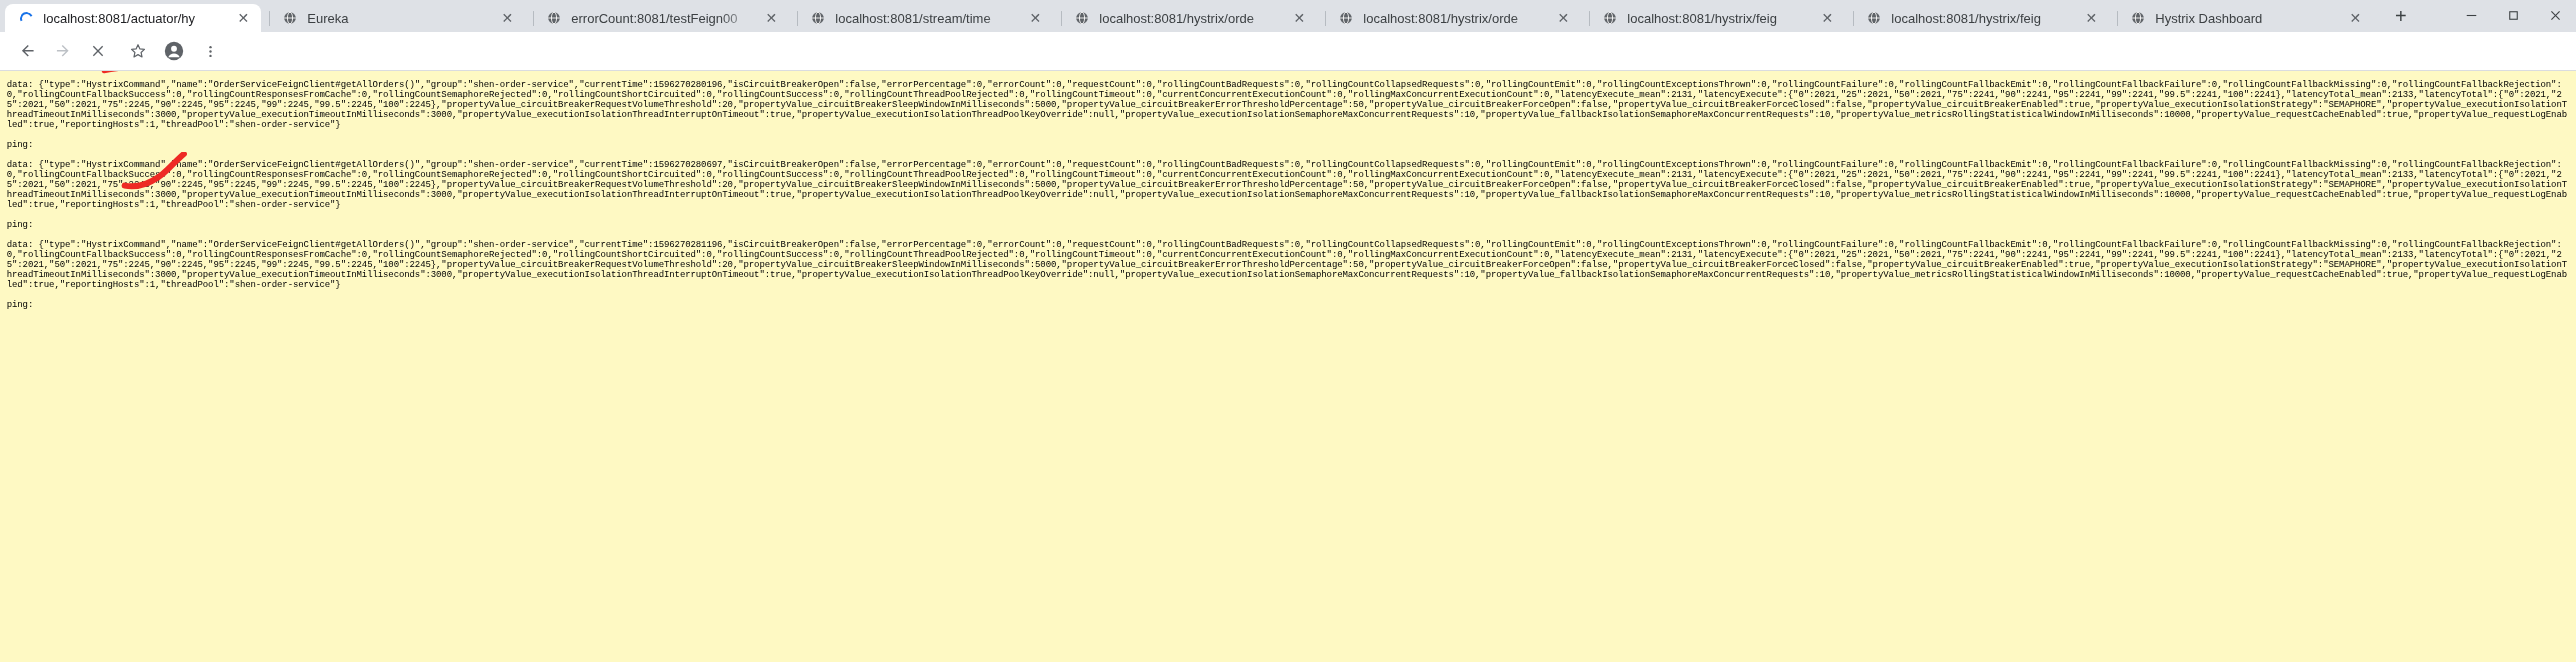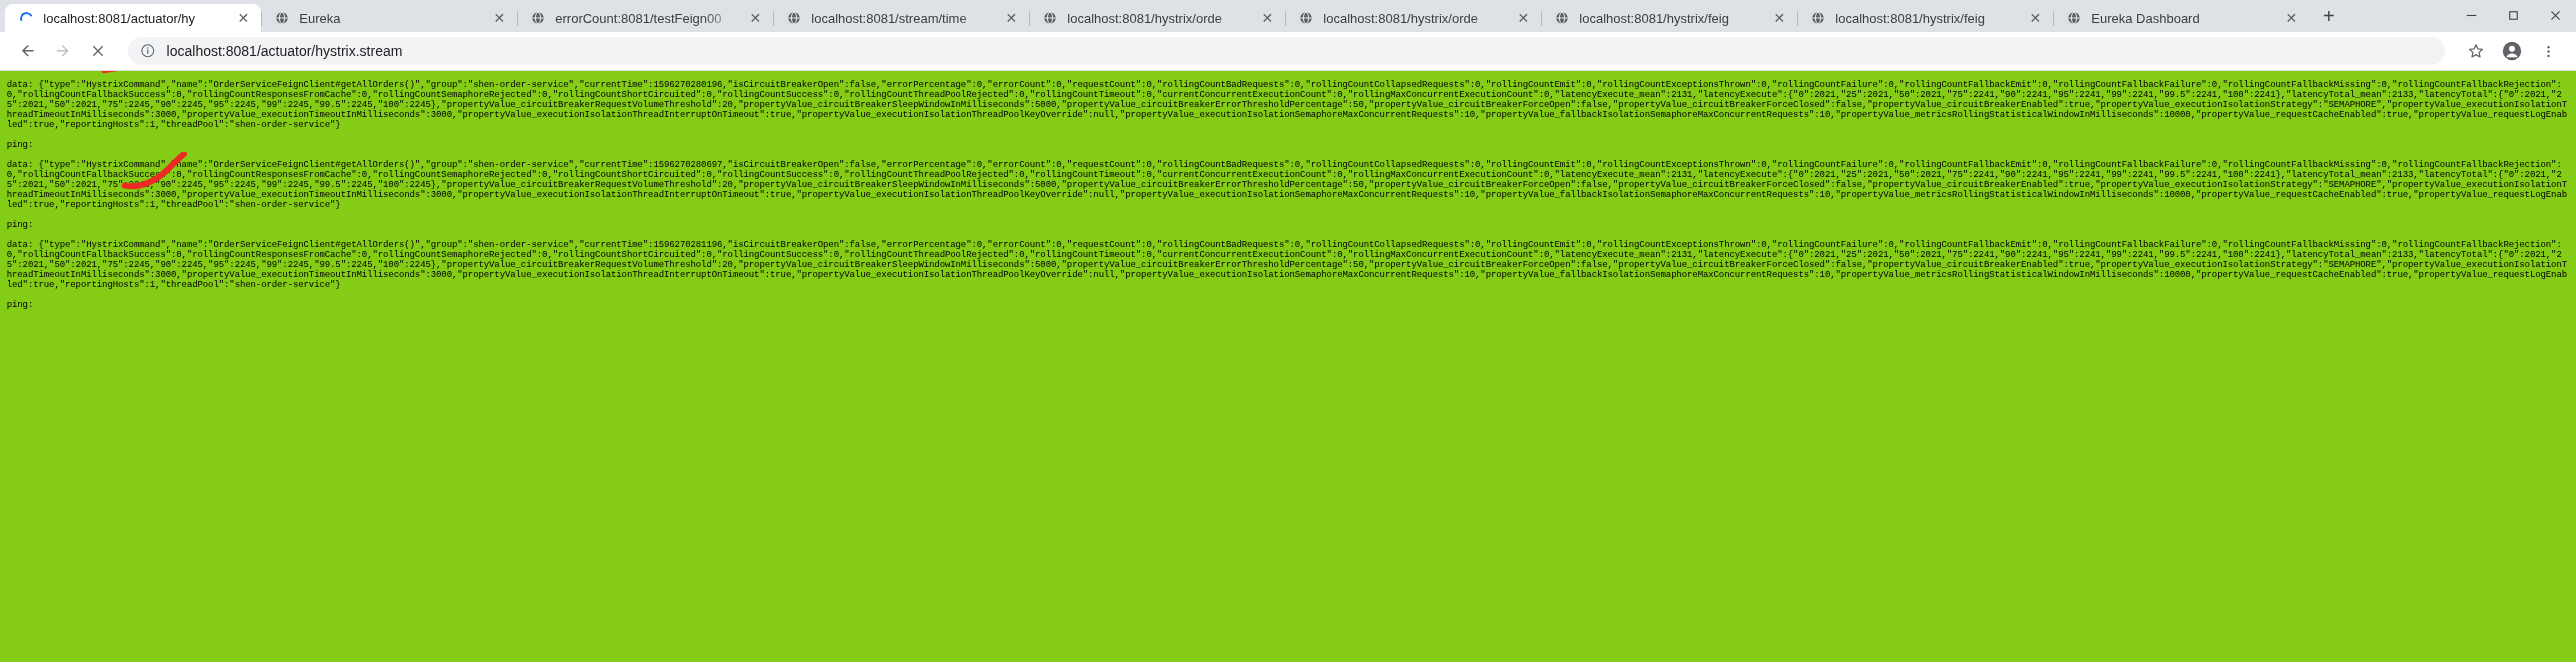--- a/index.html
+++ b/index.html
@@ -15,20 +15,21 @@
   .browser { width: 2576px; height: 663px; display: flex; flex-direction: column; }
 
   .tabstrip {
     height: 32px;
     background: #dee1e6;
     display: flex;
     align-items: flex-end;
     padding-left: 5.4px;
     position: relative;
     flex: 0 0 auto;
+    gap: 8px;
   }
   .tab {
     height: 28px;
     display: flex;
     align-items: center;
     padding: 0 9.4px 0 13.5px;
     font-size: 13px;
     color: #3c4043;
     position: relative;
     border-radius: 8px 8px 0 0;
@@ -138,21 +139,21 @@
     color: #5f6368;
     margin-left: 5.4px;
     flex: 0 0 auto;
   }
 
   .chrome-divider { height: 0.7px; background: #dadce0; flex: 0 0 auto; }
 
   
   .page {
     flex: 1 1 auto;
-    background: #84cc16;
+    background: #fef9c3;
     position: relative;
     overflow: hidden;
     padding: 9.4px 6.7px 0 6.7px;
   }
   .stream {
     font-family: "Liberation Mono", "DejaVu Sans Mono", monospace;
     font-size: 9px;
     line-height: 10px;
     color: #000000;
     white-space: pre-wrap;
@@ -264,21 +265,21 @@
     </div>
 
     <div class="tab">
       <span class="tab-favicon">
         <svg class="globe" viewBox="0 0 24 24">
             <circle cx="12" cy="12" r="10" fill="#5f6368"></circle>
             <ellipse cx="12" cy="12" rx="4.4" ry="10" fill="none" stroke="#fff" stroke-width="1.5"></ellipse>
             <line x1="2" y1="12" x2="22" y2="12" stroke="#fff" stroke-width="1.5"></line>
           </svg>
       </span>
-      <span class="tab-title">Eureka Dashboard</span>
+      <span class="tab-title">Hystrix Dashboard</span>
       <span class="tab-close">✕</span>
     </div>
 
     <div class="newtab">+</div>
 
     <div class="wincontrols">
       <div class="wincontrol">
         <svg width="15" height="15" viewBox="0 0 22 22">
             <line x1="4" y1="11" x2="18" y2="11" stroke="#3c4043" stroke-width="1.6"></line>
           </svg>
@@ -308,30 +309,20 @@
           <path d="M4 11h12.2l-5.6-5.6L12 4l8 8-8 8-1.4-1.4 5.6-5.6H4z" fill="#bdc1c6"></path>
         </svg>
     </div>
     <div class="navbtn">
       <svg width="16" height="16" viewBox="0 0 24 24">
           <line x1="5" y1="5" x2="19" y2="19" stroke="#5f6368" stroke-width="2"></line>
           <line x1="19" y1="5" x2="5" y2="19" stroke="#5f6368" stroke-width="2"></line>
         </svg>
     </div>
 
-    <div class="omnibox">
-      <span class="infoicon">
-        <svg width="15.5" height="15.5" viewBox="0 0 24 24">
-            <circle cx="12" cy="12" r="9.2" fill="none" stroke="#5f6368" stroke-width="1.7"></circle>
-            <circle cx="12" cy="7.6" r="1.15" fill="#5f6368"></circle>
-            <rect x="11.1" y="10.2" width="1.8" height="7" rx="0.9" fill="#5f6368"></rect>
-          </svg>
-      </span>
-      <span class="url">localhost:8081/actuator/hystrix.stream</span>
-    </div>
 
     <div class="toolbtn">
       <svg width="18" height="18" viewBox="0 0 24 24">
           <path d="M12 3.6l2.55 5.57 6.05.66-4.5 4.1 1.25 5.97L12 16.85 6.65 19.9l1.25-5.97-4.5-4.1 6.05-.66z" fill="none" stroke="#5f6368" stroke-width="1.6" stroke-linejoin="round"></path>
         </svg>
     </div>
     <div class="toolbtn">
       <svg width="20" height="20" viewBox="0 0 24 24">
           <circle cx="12" cy="12" r="11" fill="#5f6368"></circle>
           <circle cx="12" cy="9.3" r="3.5" fill="#fff"></circle>

